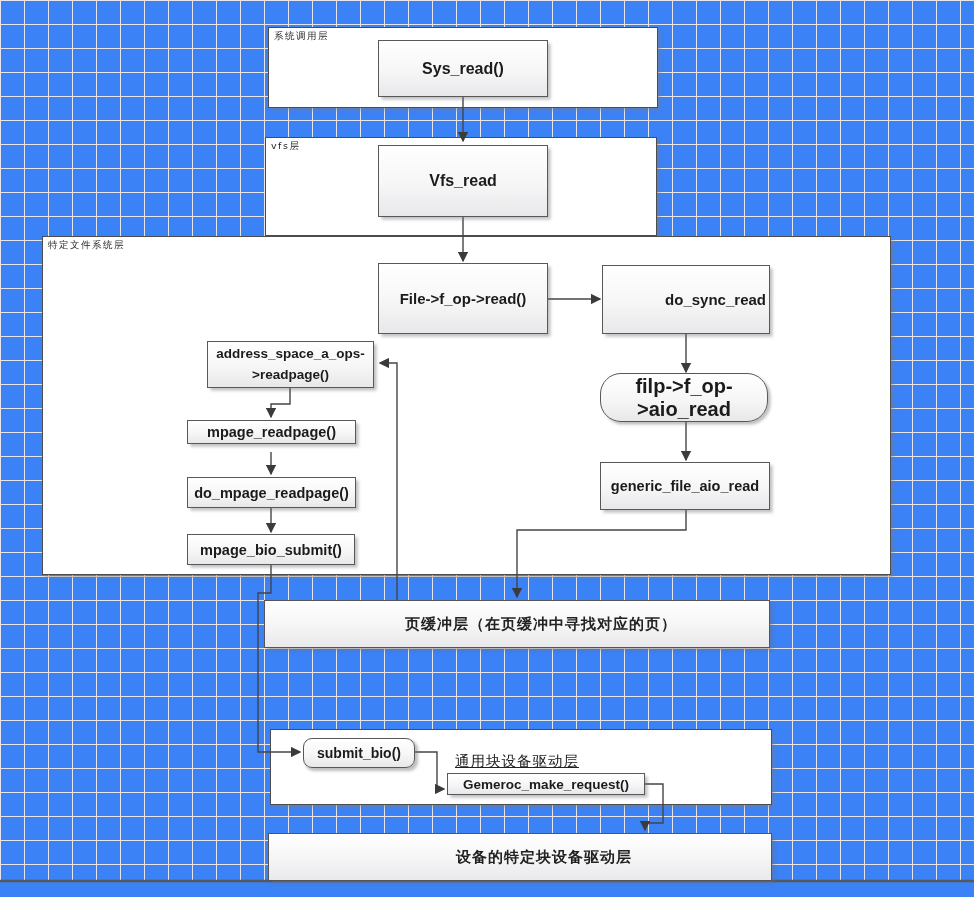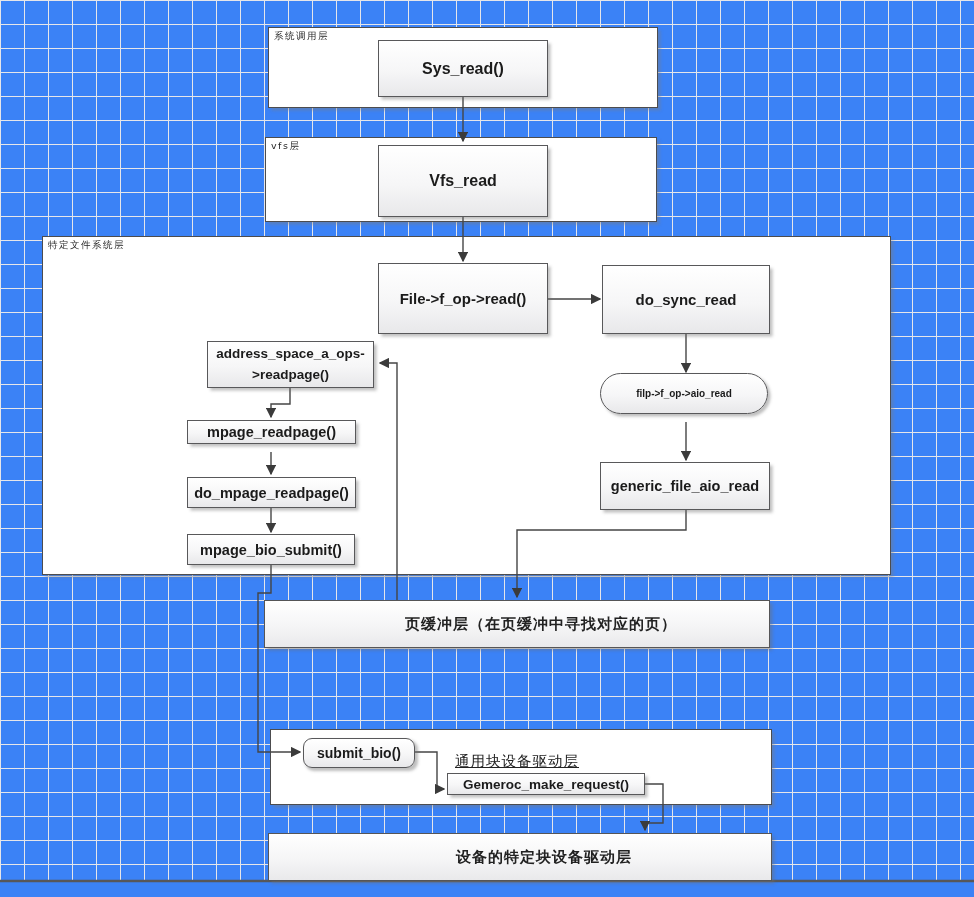--- a/index.html
+++ b/index.html
@@ -63,21 +63,21 @@
 <body>
 
 <div id="diagram-canvas">
 
   <div id="grid-background"></div>
 
   <div class="container-frame" style="left:268px;top:27px;width:390px;height:81px;">
     <span class="frame-label">系统调用层</span>
   </div>
 
-  <div class="container-frame" style="left:265px;top:137px;width:392px;height:85px;">
+  <div class="container-frame" style="left:265px;top:137px;width:392px;height:99px;">
     <span class="frame-label">vfs层</span>
   </div>
 
   <div class="container-frame" style="left:42px;top:236px;width:849px;height:339px;">
     <span class="frame-label">特定文件系统层</span>
   </div>
 
   <div class="container-frame" style="left:270px;top:729px;width:502px;height:76px;"></div>
 
   <div class="layer-box" style="left:264px;top:600px;width:506px;height:48px;">
@@ -117,25 +117,25 @@
   </div>
 
   <div class="node" style="left:378px;top:145px;width:170px;height:72px;font-size:16px;">
     <span>Vfs_read</span>
   </div>
 
   <div class="node" style="left:378px;top:263px;width:170px;height:71px;font-size:15px;">
     <span>File-&gt;f_op-&gt;read()</span>
   </div>
 
-  <div class="node" style="left:602px;top:265px;width:168px;height:69px;font-size:15px;">
+  <div class="node" style="left:602px;top:265px;width:168px;height:69px;font-size:15px;justify-content:flex-end;">
     <span>do_sync_read</span>
   </div>
 
-  <div class="node" style="left:600px;top:373px;width:168px;height:41px;font-size:10px;border-radius:21px;">
+  <div class="node" style="left:600px;top:373px;width:168px;height:49px;font-size:20px;border-radius:21px;">
     <span>filp-&gt;f_op-&gt;aio_read</span>
   </div>
 
   <div class="node" style="left:600px;top:462px;width:170px;height:48px;font-size:14.5px;">
     <span>generic_file_aio_read</span>
   </div>
 
   <div class="node" style="left:207px;top:341px;width:167px;height:47px;font-size:13.5px;line-height:1.5;">
     <span>address_space_a_ops-&gt;readpage()</span>
   </div>

